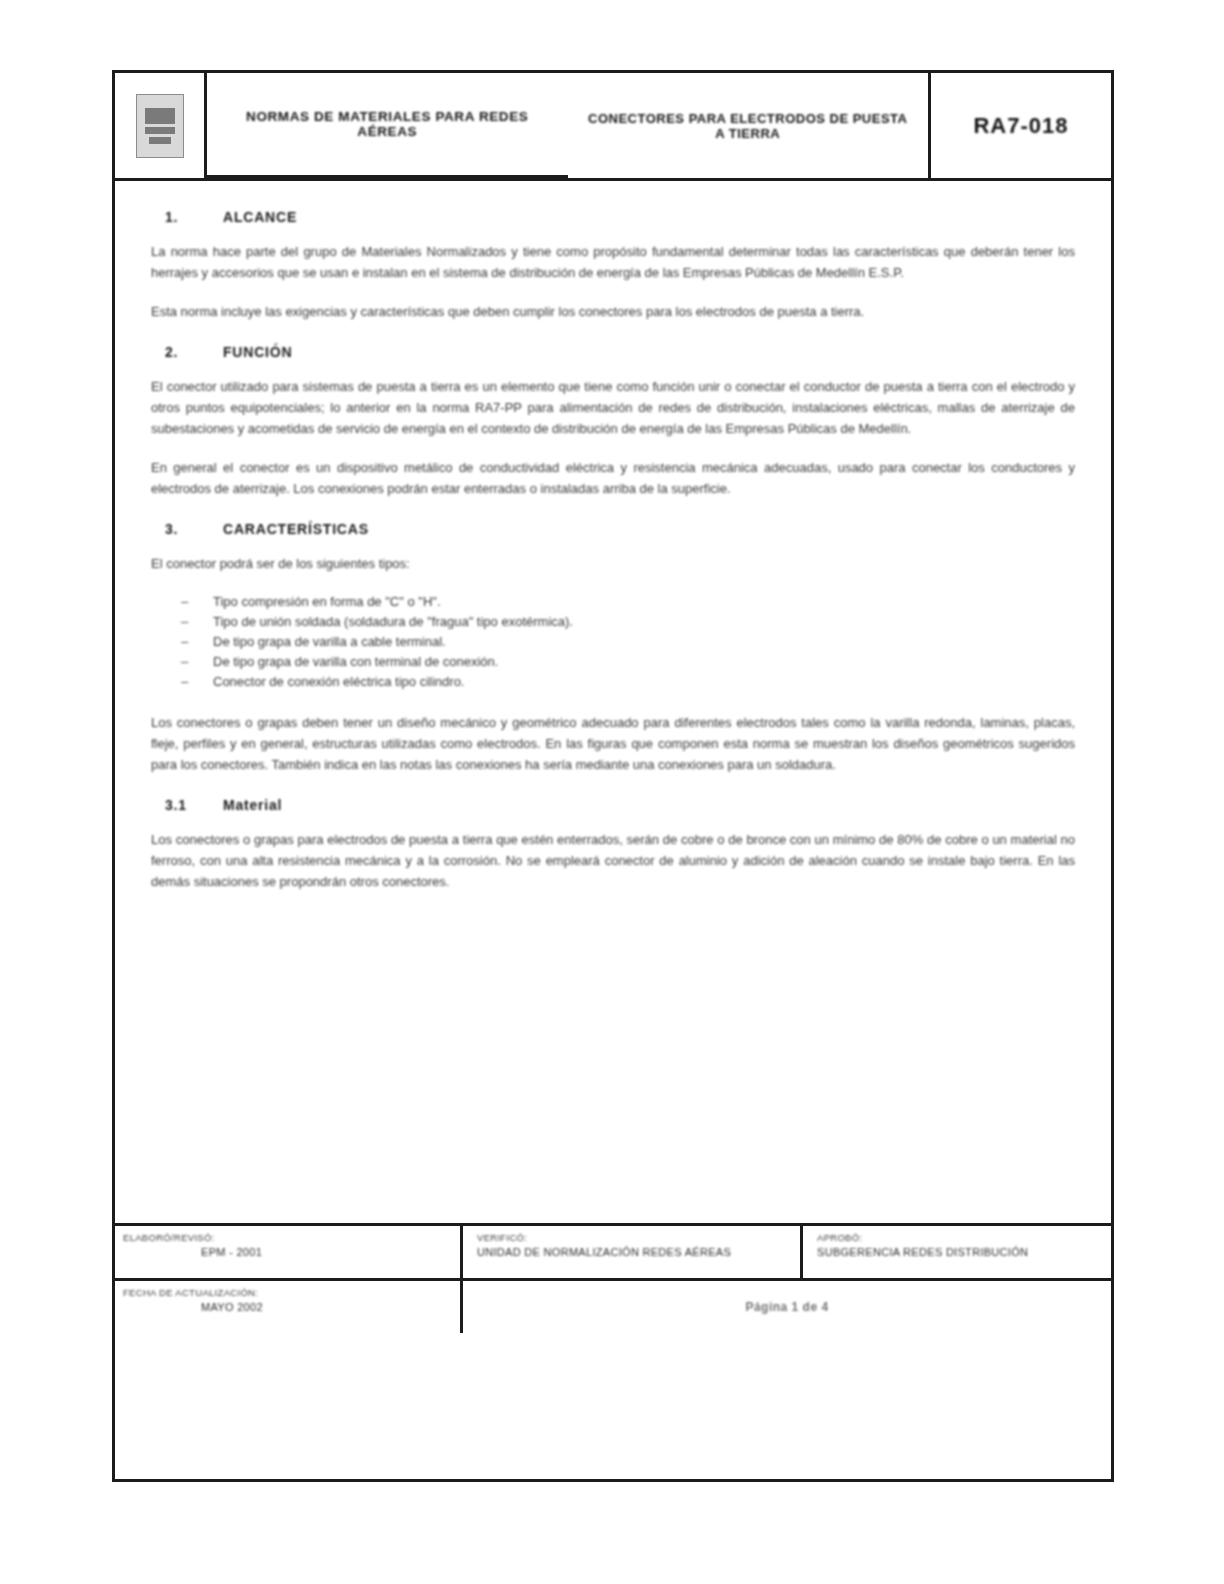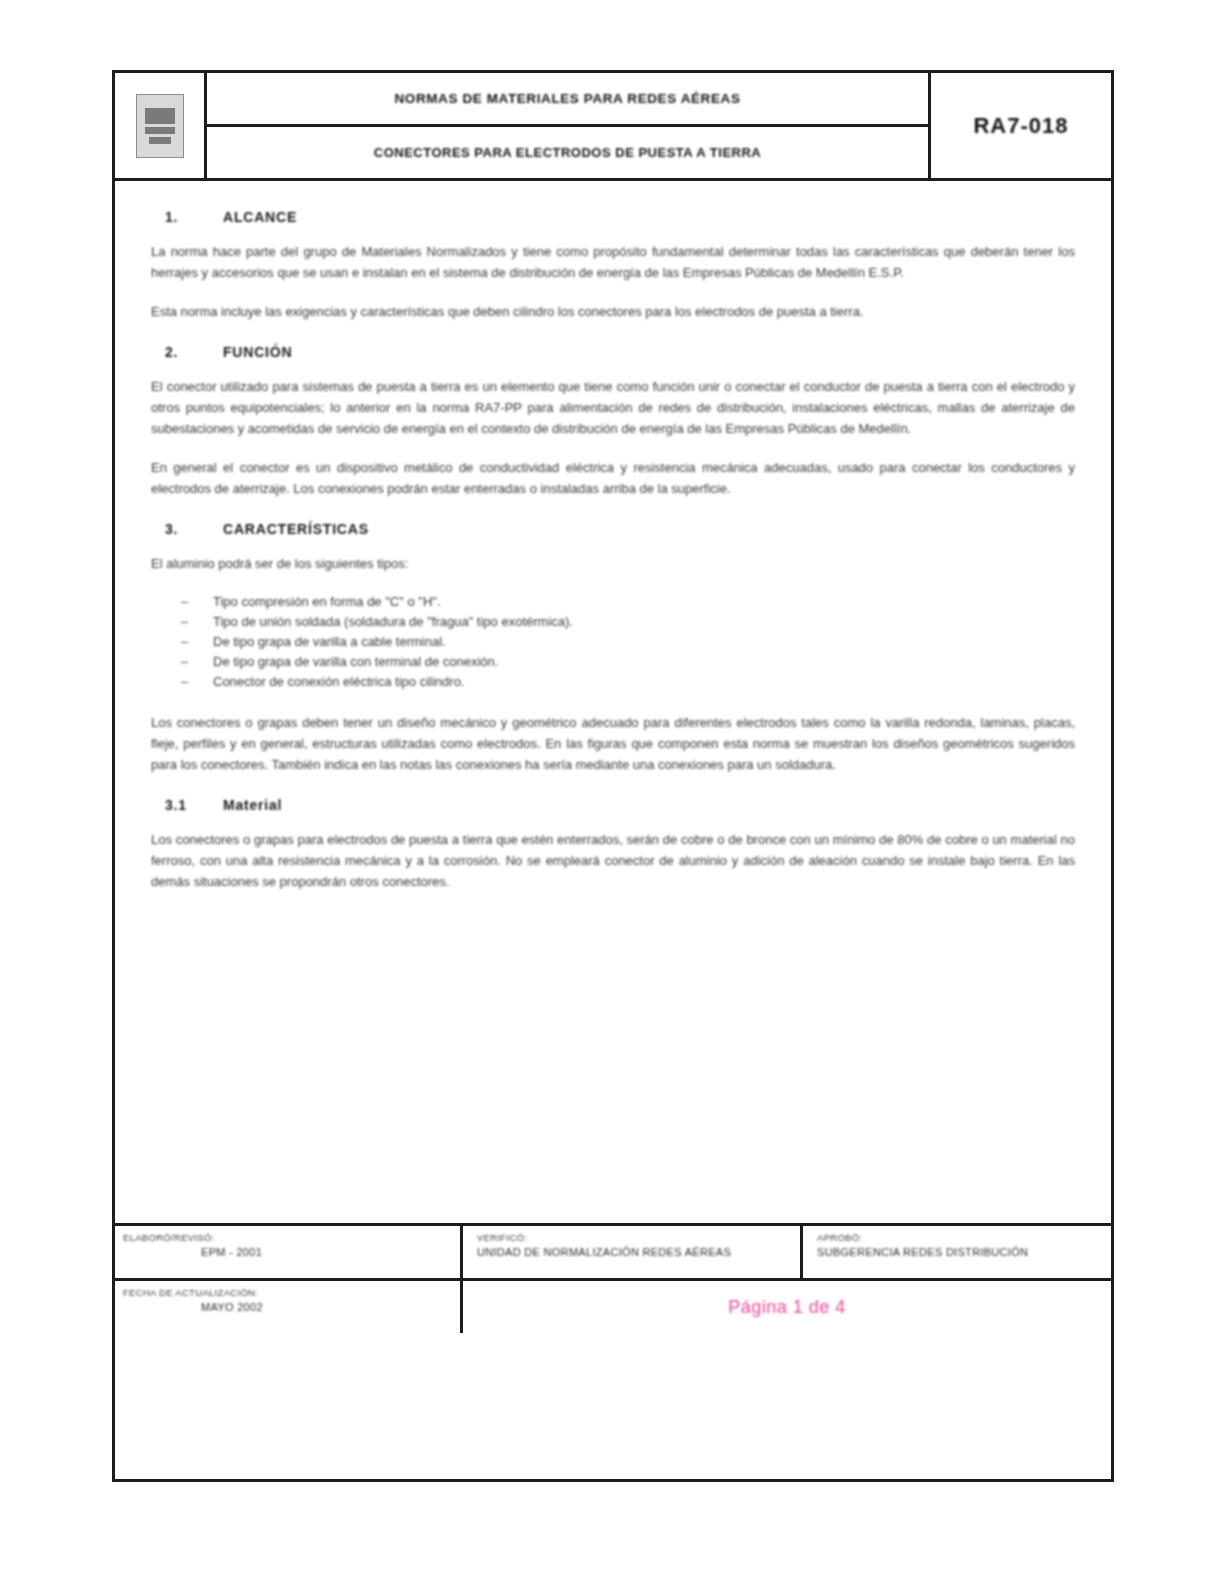--- a/index.html
+++ b/index.html
@@ -67,21 +67,21 @@
     width: 30px;
     height: 7px;
     background: #7a7a7a;
   }
   .logo-bar.tall { height: 16px; }
   .logo-bar.short { width: 22px; }
 
   .title-cell {
     flex: 1;
     display: flex;
-    flex-direction: column;
+    flex-direction: row;
     border-right: 3px solid #1c1c1c;
     box-sizing: border-box;
   }
   .title-row {
     flex: 1;
     display: flex;
     align-items: center;
     justify-content: center;
     padding: 2px 18px;
     box-sizing: border-box;
@@ -202,23 +202,23 @@
     letter-spacing: 0.3px;
     margin-top: 3px;
     filter: blur(0.85px);
   }
   .f-value.indent { margin-left: 78px; }
   .f-page {
     display: flex;
     align-items: center;
     justify-content: center;
     height: 100%;
-    font-size: 18px;
-    font-weight: normal;
-    color: #ec4899;
+    font-size: 12px;
+    font-weight: bold;
+    color: #737373;
     letter-spacing: 0.5px;
     filter: blur(0.9px);
   }
   .f-cell.page-cell { padding: 0; }
 </style>
 </head>
 <body>
 
 <div class="page">
   <div class="doc-frame">
@@ -244,34 +244,34 @@
       </div>
     </div>
 
     <div class="body-area">
 
       <div class="sec-head">
         <span class="sec-num">1.</span>
         <span>ALCANCE</span>
       </div>
       <p class="para">La norma hace parte del grupo de Materiales Normalizados y tiene como propósito fundamental determinar todas las características que deberán tener los herrajes y accesorios que se usan e instalan en el sistema de distribución de energía de las Empresas Públicas de Medellín E.S.P.</p>
-      <p class="para">Esta norma incluye las exigencias y características que deben cilindro los conectores para los electrodos de puesta a tierra.</p>
+      <p class="para">Esta norma incluye las exigencias y características que deben cumplir los conectores para los electrodos de puesta a tierra.</p>
 
       <div class="sec-head">
         <span class="sec-num">2.</span>
         <span>FUNCIÓN</span>
       </div>
       <p class="para">El conector utilizado para sistemas de puesta a tierra es un elemento que tiene como función unir o conectar el conductor de puesta a tierra con el electrodo y otros puntos equipotenciales; lo anterior en la norma RA7-PP para alimentación de redes de distribución, instalaciones eléctricas, mallas de aterrizaje de subestaciones y acometidas de servicio de energía en el contexto de distribución de energía de las Empresas Públicas de Medellín.</p>
       <p class="para">En general el conector es un dispositivo metálico de conductividad eléctrica y resistencia mecánica adecuadas, usado para conectar los conductores y electrodos de aterrizaje. Los conexiones podrán estar enterradas o instaladas arriba de la superficie.</p>
 
       <div class="sec-head">
         <span class="sec-num">3.</span>
         <span>CARACTERÍSTICAS</span>
       </div>
-      <p class="para">El aluminio podrá ser de los siguientes tipos:</p>
+      <p class="para">El conector podrá ser de los siguientes tipos:</p>
       <ul class="bullets">
         <li>Tipo compresión en forma de "C" o "H".</li>
         <li>Tipo de unión soldada (soldadura de "fragua" tipo exotérmica).</li>
         <li>De tipo grapa de varilla a cable terminal.</li>
         <li>De tipo grapa de varilla con terminal de conexión.</li>
         <li>Conector de conexión eléctrica tipo cilindro.</li>
       </ul>
       <p class="para">Los conectores o grapas deben tener un diseño mecánico y geométrico adecuado para diferentes electrodos tales como la varilla redonda, laminas, placas, fleje, perfiles y en general, estructuras utilizadas como electrodos. En las figuras que componen esta norma se muestran los diseños geométricos sugeridos para los conectores. También indica en las notas las conexiones ha sería mediante una conexiones para un soldadura.</p>
 
       <div class="sec-head">

